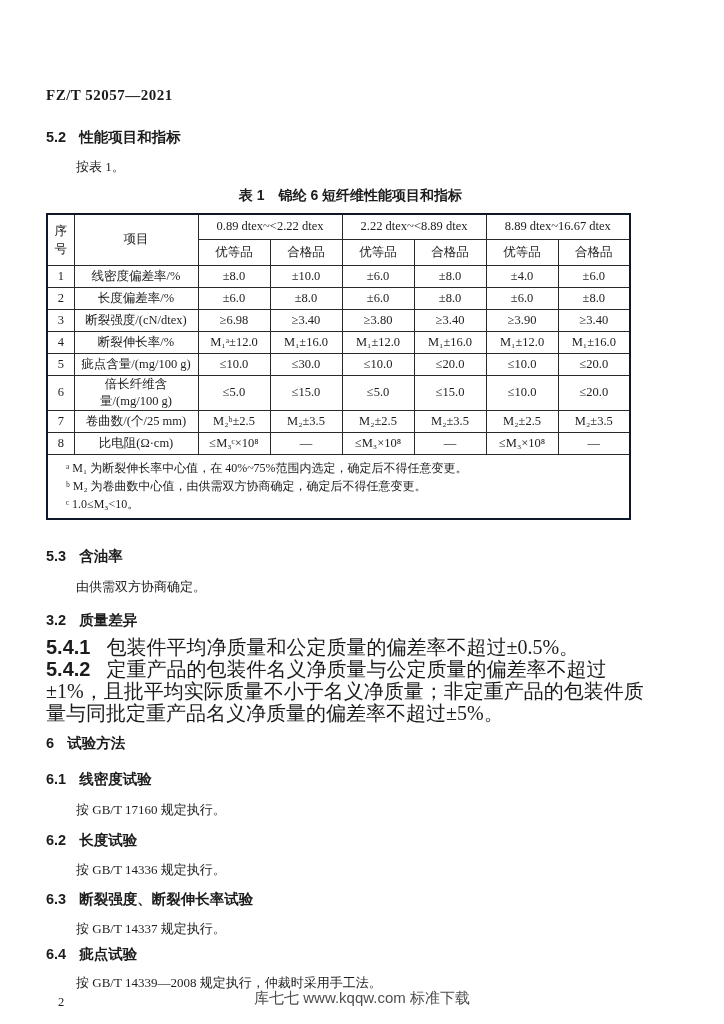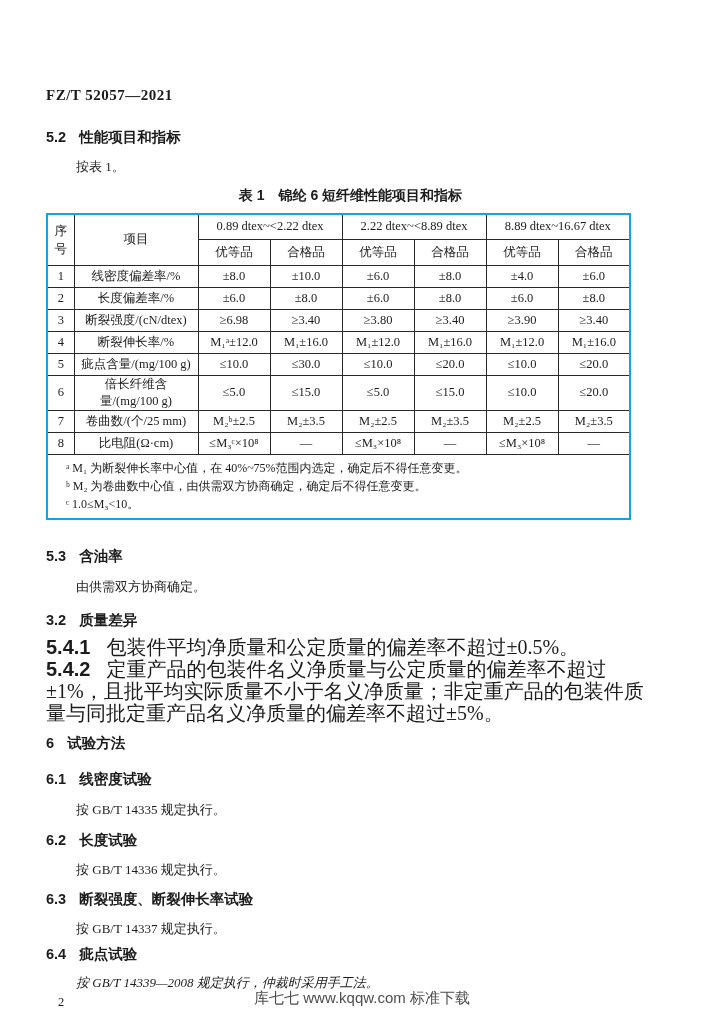--- a/index.html
+++ b/index.html
@@ -32,21 +32,21 @@
     font-family: "Liberation Sans", "DejaVu Sans", sans-serif;
     font-weight: bold; font-size: 14px; line-height: 18px;
     text-align: center; margin-bottom: 9px;
   }
   .tbl-caption .cap-label { margin-right: 1em; }
   table.perf {
     width: 583px; table-layout: fixed;
     border-collapse: collapse;
     font-size: 12.5px;
     margin-bottom: 27px;
-    border: 2px solid #0ea5e9;
+    border: 2px solid #0f172a;
   }
   table.perf th, table.perf td {
     border: 1px solid #2a2a2a;
     text-align: center; vertical-align: middle;
     padding: 0 3px;
     font-weight: normal;
   }
   table.perf thead th { height: 25px; }
   table.perf thead tr.sub th { height: 26px; }
   table.perf tbody td { height: 22px; }
@@ -68,21 +68,21 @@
   .p53 { margin-bottom: 15px; }
   .h54 { margin-bottom: 7px; }
   .h6  { margin-bottom: 18px; }
   .h61 { margin-bottom: 13px; }
   .p61 { margin-bottom: 12px; }
   .h62 { margin-bottom: 12px; }
   .p62 { margin-bottom: 11px; }
   .h63 { margin-bottom: 12px; }
   .p63 { margin-bottom: 7px; }
   .h64 { margin-bottom: 11px; }
-  .p64 { margin-bottom: 0; font-style: italic; }
+  .p64 { margin-bottom: 0; }
   .page-number {
     font-size: 12.5px; line-height: 16px;
     margin-top: 2px; margin-left: 12px;
   }
   .watermark {
     position: absolute; left: 0; bottom: 16px;
     width: 100%; text-align: center;
     color: #4d4d4d; font-size: 15px;
     font-family: "Liberation Sans", "DejaVu Sans", sans-serif;
   }
@@ -238,21 +238,21 @@
     <span class="num">5.4.2</span><span>定重产品的包装件名义净质量与公定质量的偏差率不超过±1%，且批平均实际质量不小于名义净质量；非定重产品的包装件质量与同批定重产品名义净质量的偏差率不超过±5%。</span>
   </p>
 
   <div class="h-clause h6">
     <span class="num">6</span><span>试验方法</span>
   </div>
 
   <div class="h-clause h61">
     <span class="num">6.1</span><span>线密度试验</span>
   </div>
-  <p class="p-body indent p61">按 GB/T 14335 规定执行。</p>
+  <p class="p-body indent p61">按 GB/T 17160 规定执行。</p>
 
   <div class="h-clause h62">
     <span class="num">6.2</span><span>长度试验</span>
   </div>
   <p class="p-body indent p62">按 GB/T 14336 规定执行。</p>
 
   <div class="h-clause h63">
     <span class="num">6.3</span><span>断裂强度、断裂伸长率试验</span>
   </div>
   <p class="p-body indent p63">按 GB/T 14337 规定执行。</p>

